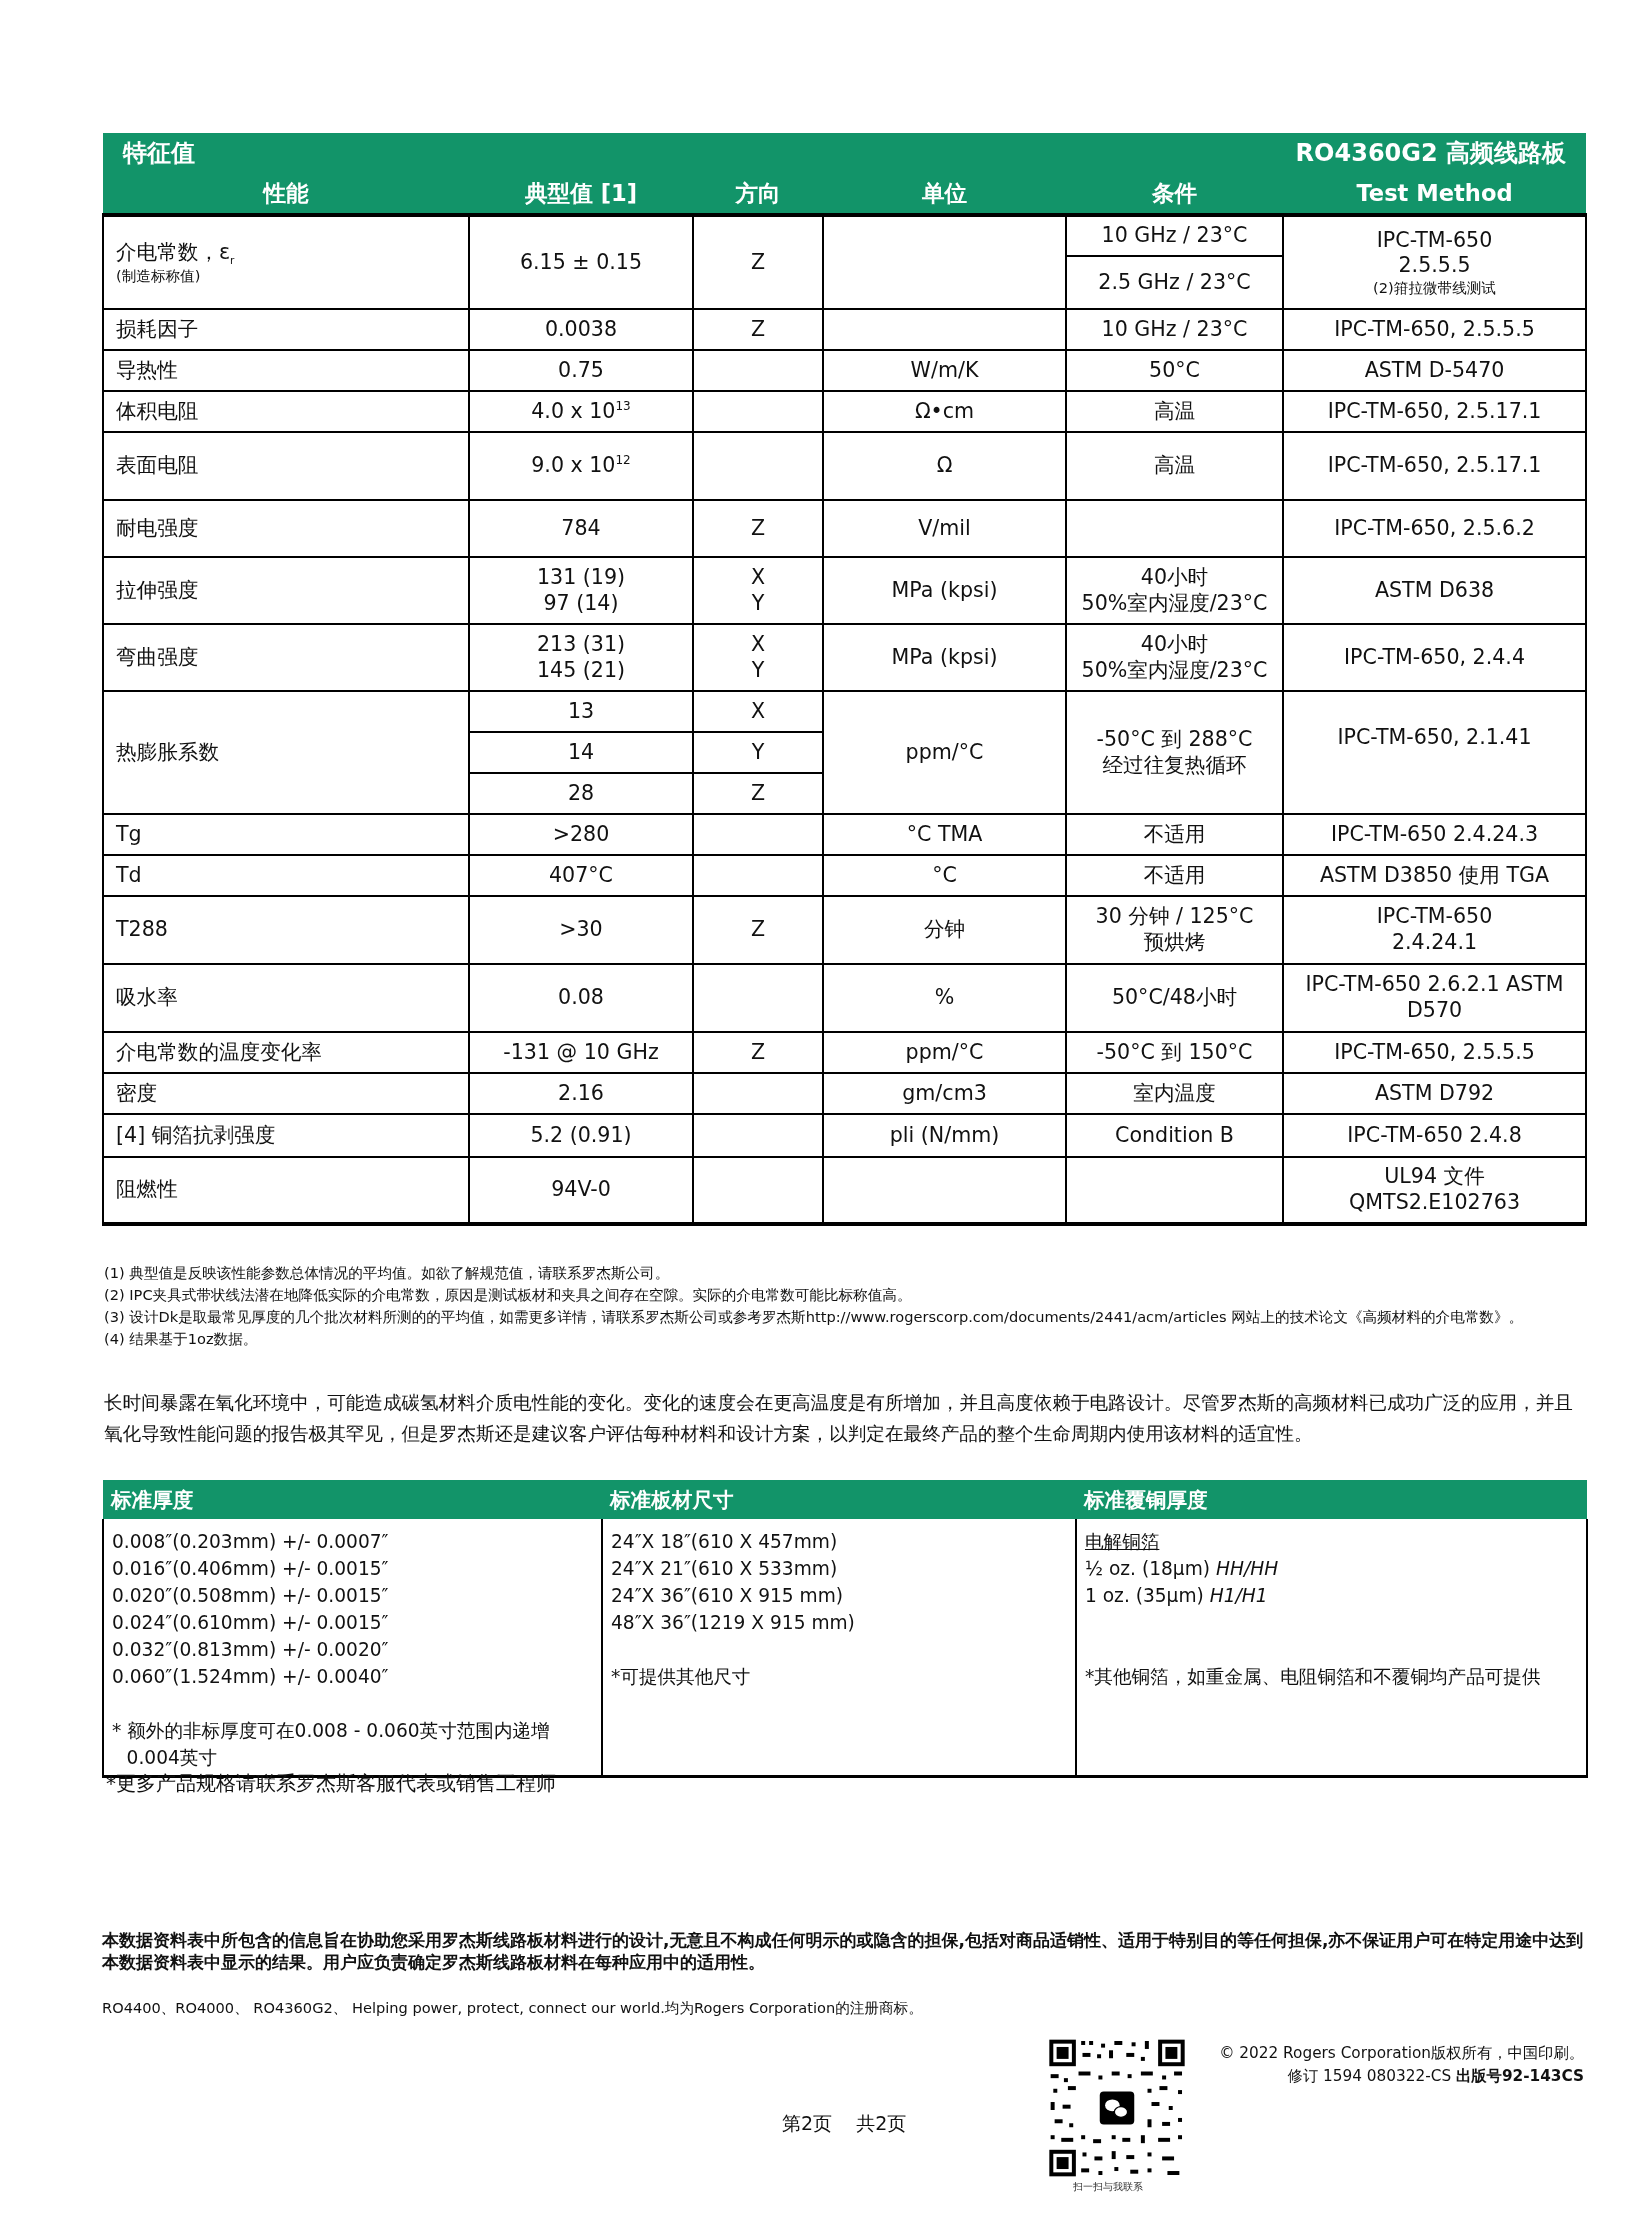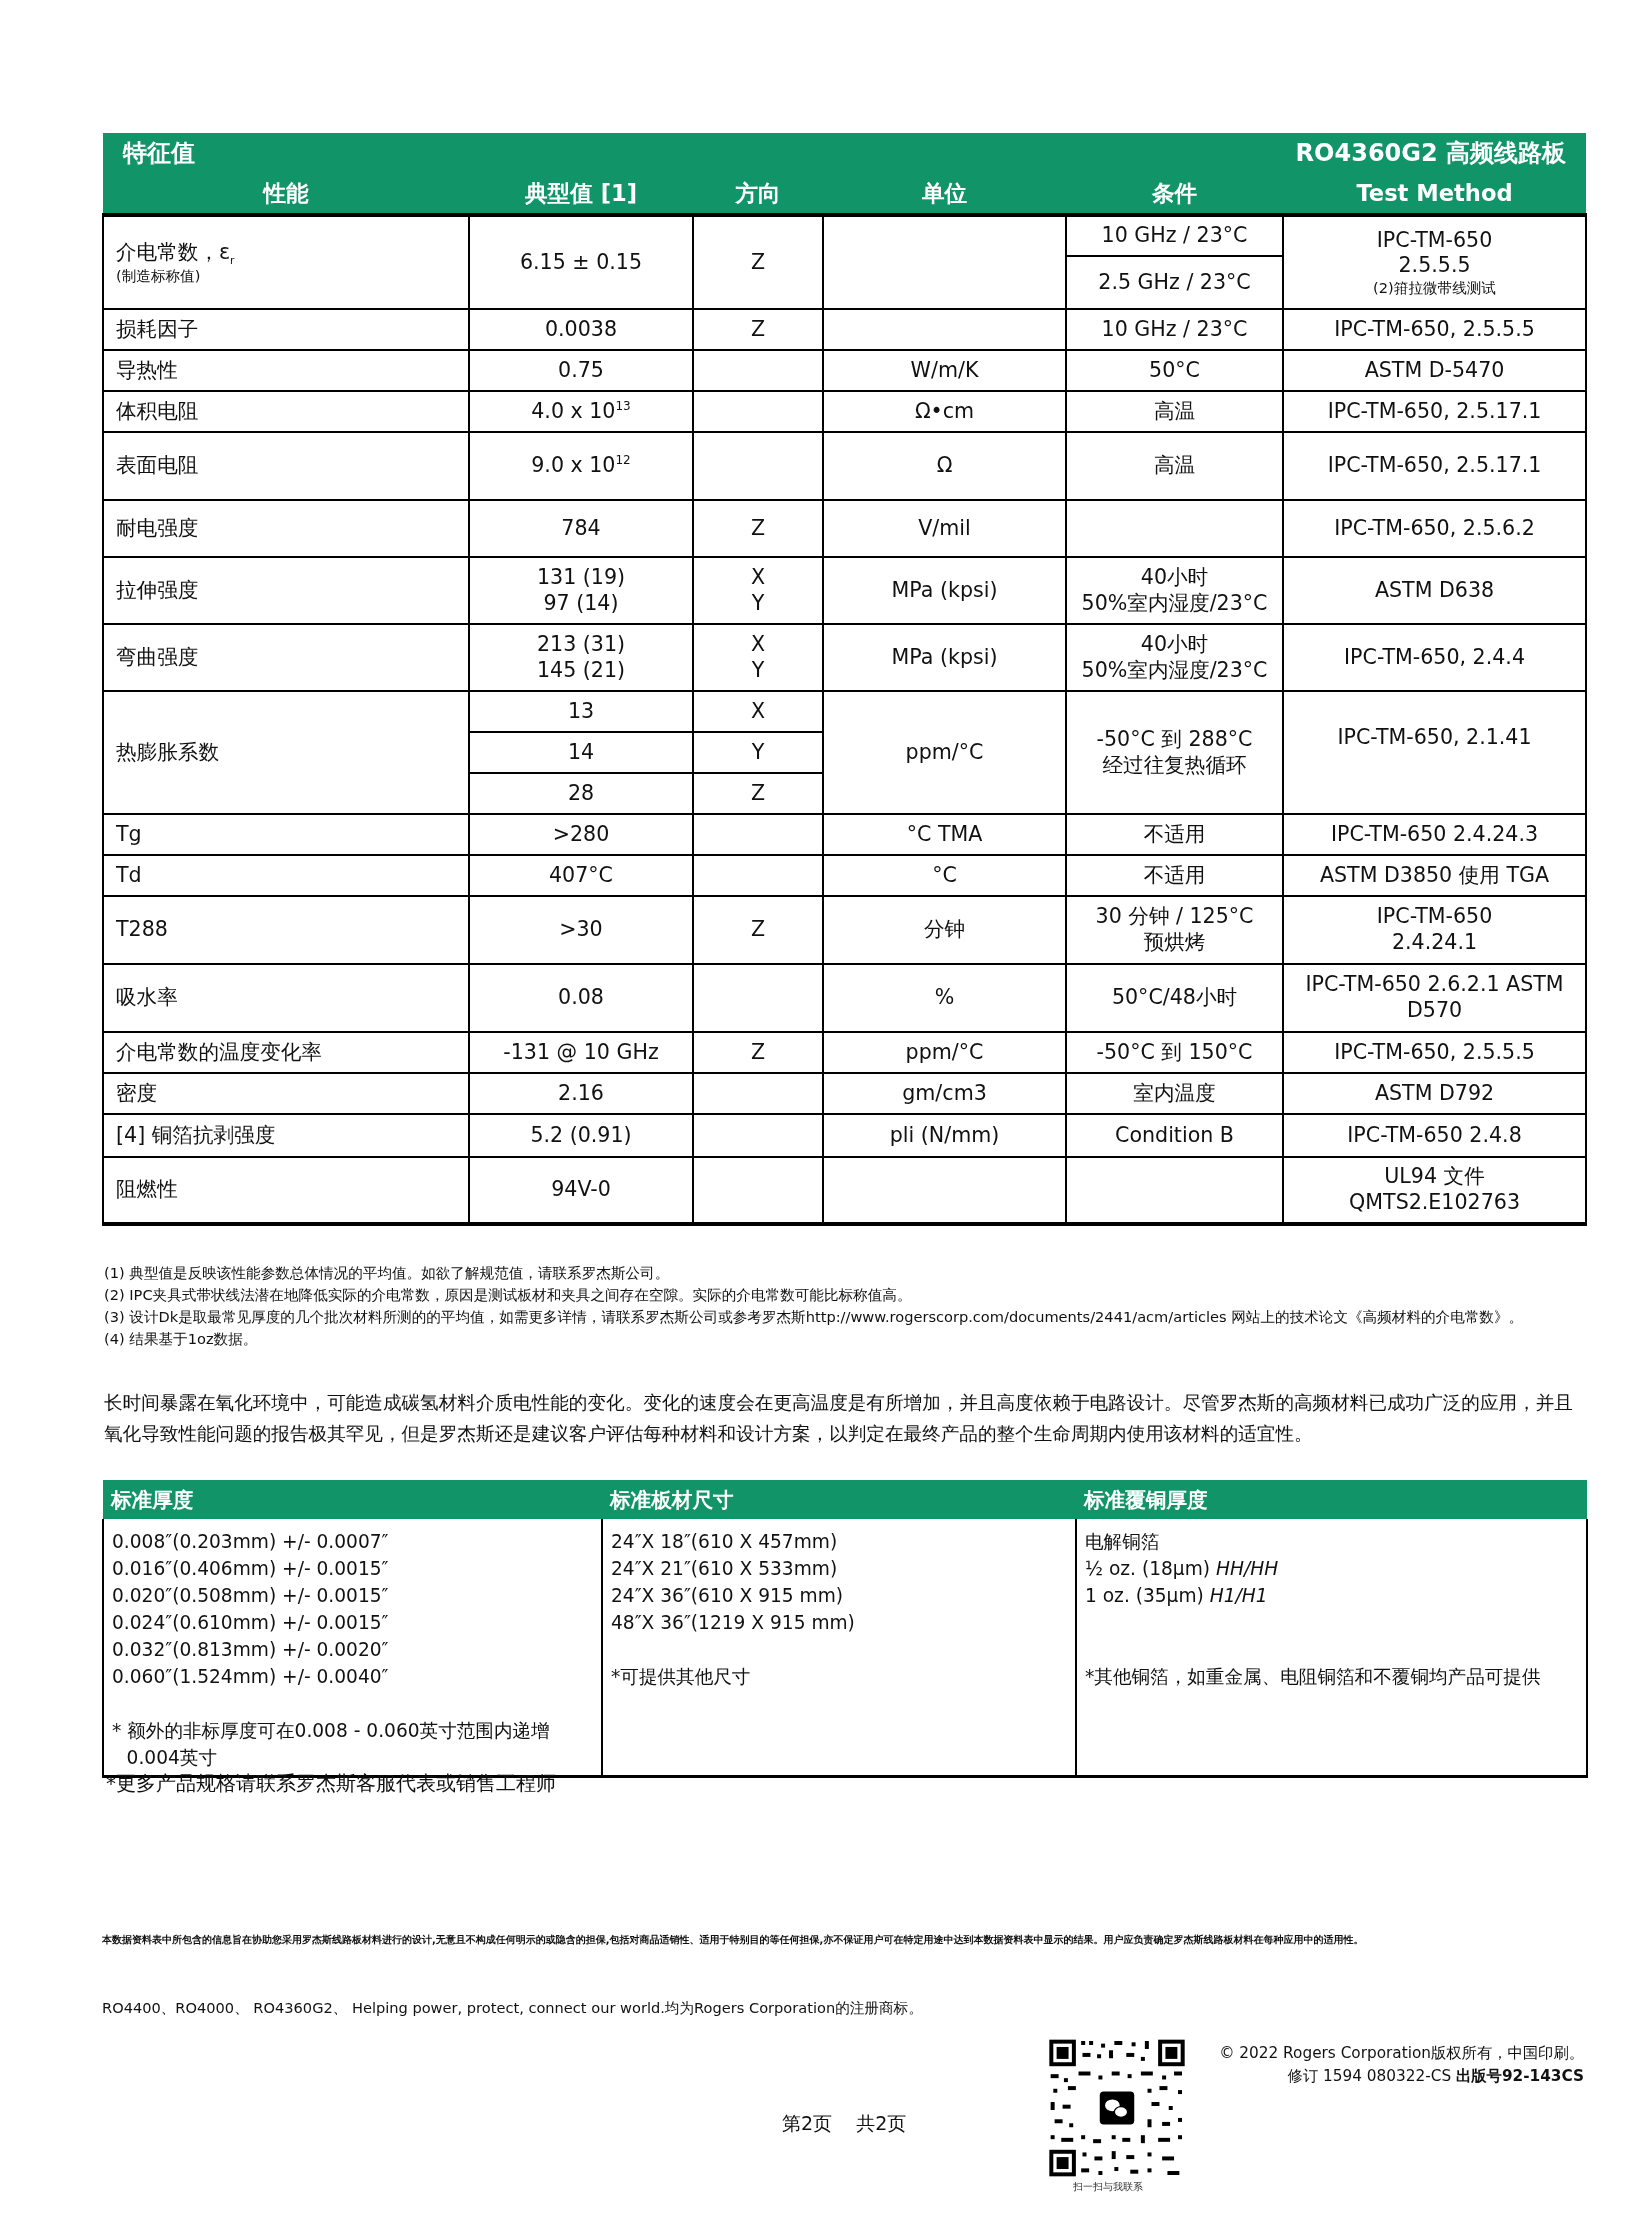--- a/index.html
+++ b/index.html
@@ -48,26 +48,26 @@
   #std col.s2 { width: 474px; }
   #std col.s3 { width: 511px; }
   #std th { height: 39px; text-align: left; padding: 0 8px; font-size: 20.6px; font-weight: bold; font-family: Liberation Serif, serif; }
   #std td {
     border: 2px solid #000; border-top: none; vertical-align: top;
     padding: 9.3px 8px 4px 8px; font-size: 18.6px; line-height: 27px; height: 238px;
   }
   #std tr.body td { border-bottom-width: 3.3px; }
   .gap { height: 27px; }
   .ind { padding-left: 14.6px; text-indent: -14.6px; }
-  .ul { }
+  .ul { text-decoration: underline; }
   em { font-style: italic; }
   #more { position: absolute; left: 106px; top: 1770px; font-size: 20px; }
 
   
-  #legal { position: absolute; left: 102px; top: 1929px; width: 1483px; font-size: 10px; font-weight: bold; line-height: 22px; }
+  #legal { position: absolute; left: 102px; top: 1929px; width: 1483px; font-size: 17px; font-weight: bold; line-height: 22px; }
   #export { position: absolute; left: 102px; top: 1997px; width: 931px; font-size: 14.6px; line-height: 22.6px; }
   #pagenum { position: absolute; left: 782px; top: 2111px; font-size: 19px; }
   #copyright { position: absolute; right: 65px; top: 2042px; text-align: right; font-size: 15.3px; line-height: 23px; }
   #copyright b { font-weight: bold; }
   #qr { position: absolute; left: 1048px; top: 2038px; width: 138px; height: 140px; }
   #qr-caption { position: absolute; left: 1073px; top: 2180px; font-size: 10px; color: #333; }
 </style>
 </head>
 <body>
 

